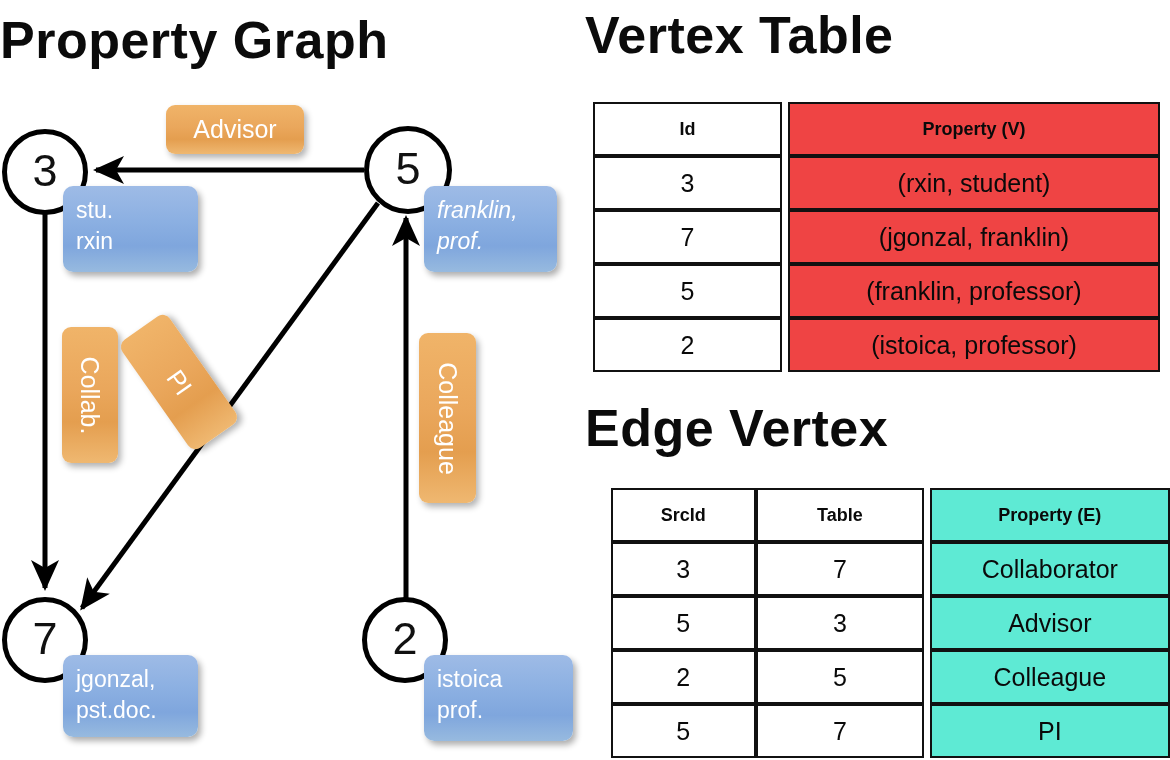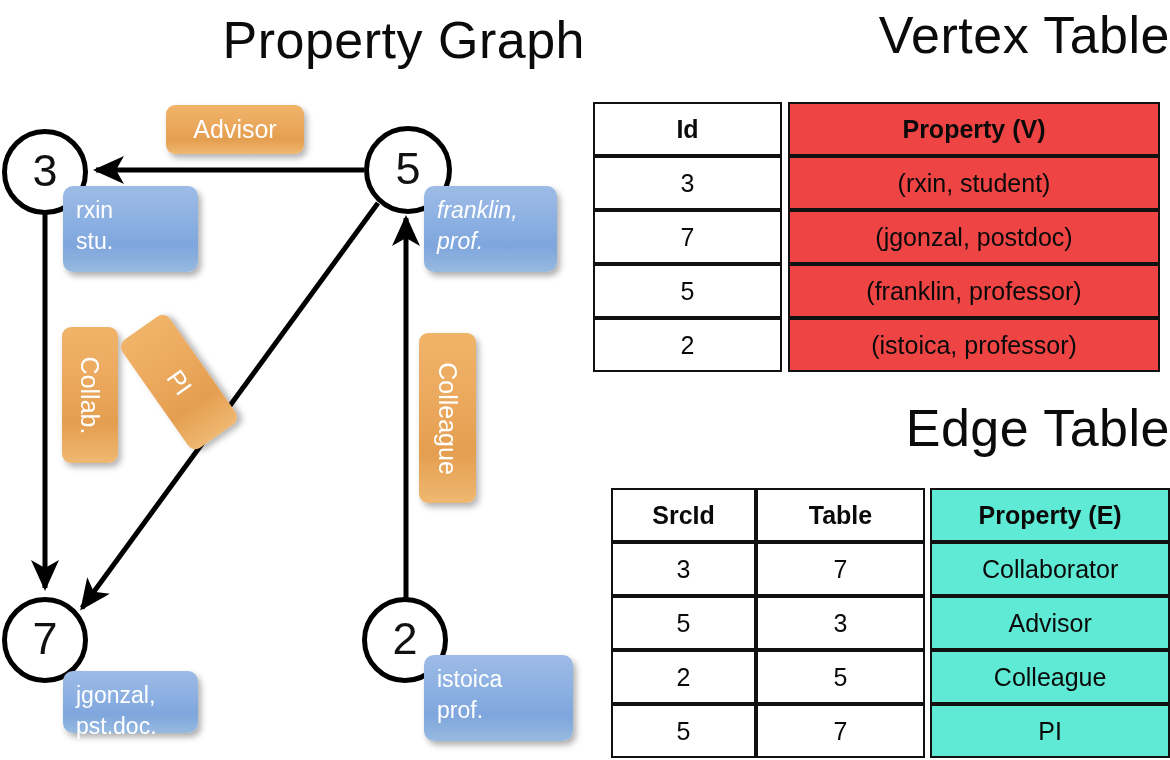--- a/index.html
+++ b/index.html
@@ -25,23 +25,23 @@
   #tables-panel {
     position: absolute;
     left: 585px; top: 0;
     width: 585px; height: 583px;
   }
 
   
   .panel-title {
     position: absolute;
     width: 100%;
-    text-align: right;
-    font-family: "Liberation Sans", sans-serif;
-    font-weight: 400;
+    text-align: left;
+    font-family: "Liberation Sans", sans-serif;
+    font-weight: 700;
     font-size: 52px;
     letter-spacing: 0.5px;
     color: #0b0b0b;
     white-space: nowrap;
   }
   #graph-title  { top: 10px; left: 0; }
   #vertex-title { top: 5px;  left: 0; }
   #edge-title   { top: 398px; left: 0; }
 
   
@@ -115,21 +115,21 @@
     border: 2px solid #111;
     text-align: center;
     font-family: "Liberation Sans", sans-serif;
     font-weight: 300;
     color: #0a0a0a;
     padding: 0;
     height: 50px;
     vertical-align: middle;
     white-space: nowrap;
   }
-  .data-table td.hdr { font-weight: bold; font-size: 25px; }
+  .data-table td.hdr { font-weight: bold; font-size: 18px; }
   .data-table td.cell { font-size: 25px; }
   .sep { border: none !important; width: 6px; background: #fff; }
 
   .vcol-id   { width: 185px; }
   .vcol-prop { width: 368px; background: #ef4444; }
 
   .ecol-src  { width: 149px; }
   .ecol-dst  { width: 175px; }
   .ecol-prop { width: 245px; background: #5eead4; }
 
@@ -166,30 +166,30 @@
     <span class="node-label">5</span>
   </div>
   <div class="node" style="left:2px;  top:597px; width:86px; height:86px;">
     <span class="node-label">7</span>
   </div>
   <div class="node" style="left:362px; top:597px; width:86px; height:86px;">
     <span class="node-label">2</span>
   </div>
 
   <div class="prop-box" style="left:63px; top:186px; width:135px; height:86px;">
+    <span>stu.</span>
     <span>rxin</span>
-    <span>stu.</span>
   </div>
 
   <div class="prop-box" style="left:424px; top:186px; width:133px; height:86px;font-style:italic;">
     <span>franklin,</span>
     <span>prof.</span>
   </div>
 
-  <div class="prop-box" style="left:63px; top:655px; width:135px; height:62px;margin-top:16px;">
+  <div class="prop-box" style="left:63px; top:655px; width:135px; height:82px;">
     <span>jgonzal,</span>
     <span>pst.doc.</span>
   </div>
 
   <div class="prop-box" style="left:424px; top:655px; width:149px; height:86px;">
     <span>istoica</span>
     <span>prof.</span>
   </div>
 
   <div class="rel-box" style="left:166px; top:105px; width:138px; height:49px;">
@@ -227,36 +227,36 @@
         <td class="hdr vcol-prop">Property (V)</td>
       </tr>
       <tr>
         <td class="cell vcol-id">3</td>
         <td class="sep"></td>
         <td class="cell vcol-prop">(rxin, student)</td>
       </tr>
       <tr>
         <td class="cell vcol-id">7</td>
         <td class="sep"></td>
-        <td class="cell vcol-prop">(jgonzal, postdoc)</td>
+        <td class="cell vcol-prop">(jgonzal, franklin)</td>
       </tr>
       <tr>
         <td class="cell vcol-id">5</td>
         <td class="sep"></td>
         <td class="cell vcol-prop">(franklin, professor)</td>
       </tr>
       <tr>
         <td class="cell vcol-id">2</td>
         <td class="sep"></td>
         <td class="cell vcol-prop">(istoica, professor)</td>
       </tr>
     </tbody>
   </table>
 
-  <div class="panel-title" id="edge-title">Edge Table</div>
+  <div class="panel-title" id="edge-title">Edge Vertex</div>
 
   <table class="data-table" id="edge-table">
     <colgroup>
       <col class="ecol-src">
         <col class="ecol-dst">
         <col style="width:6px">
         <col class="ecol-prop">
     </colgroup>
     <tbody>
       <tr>

